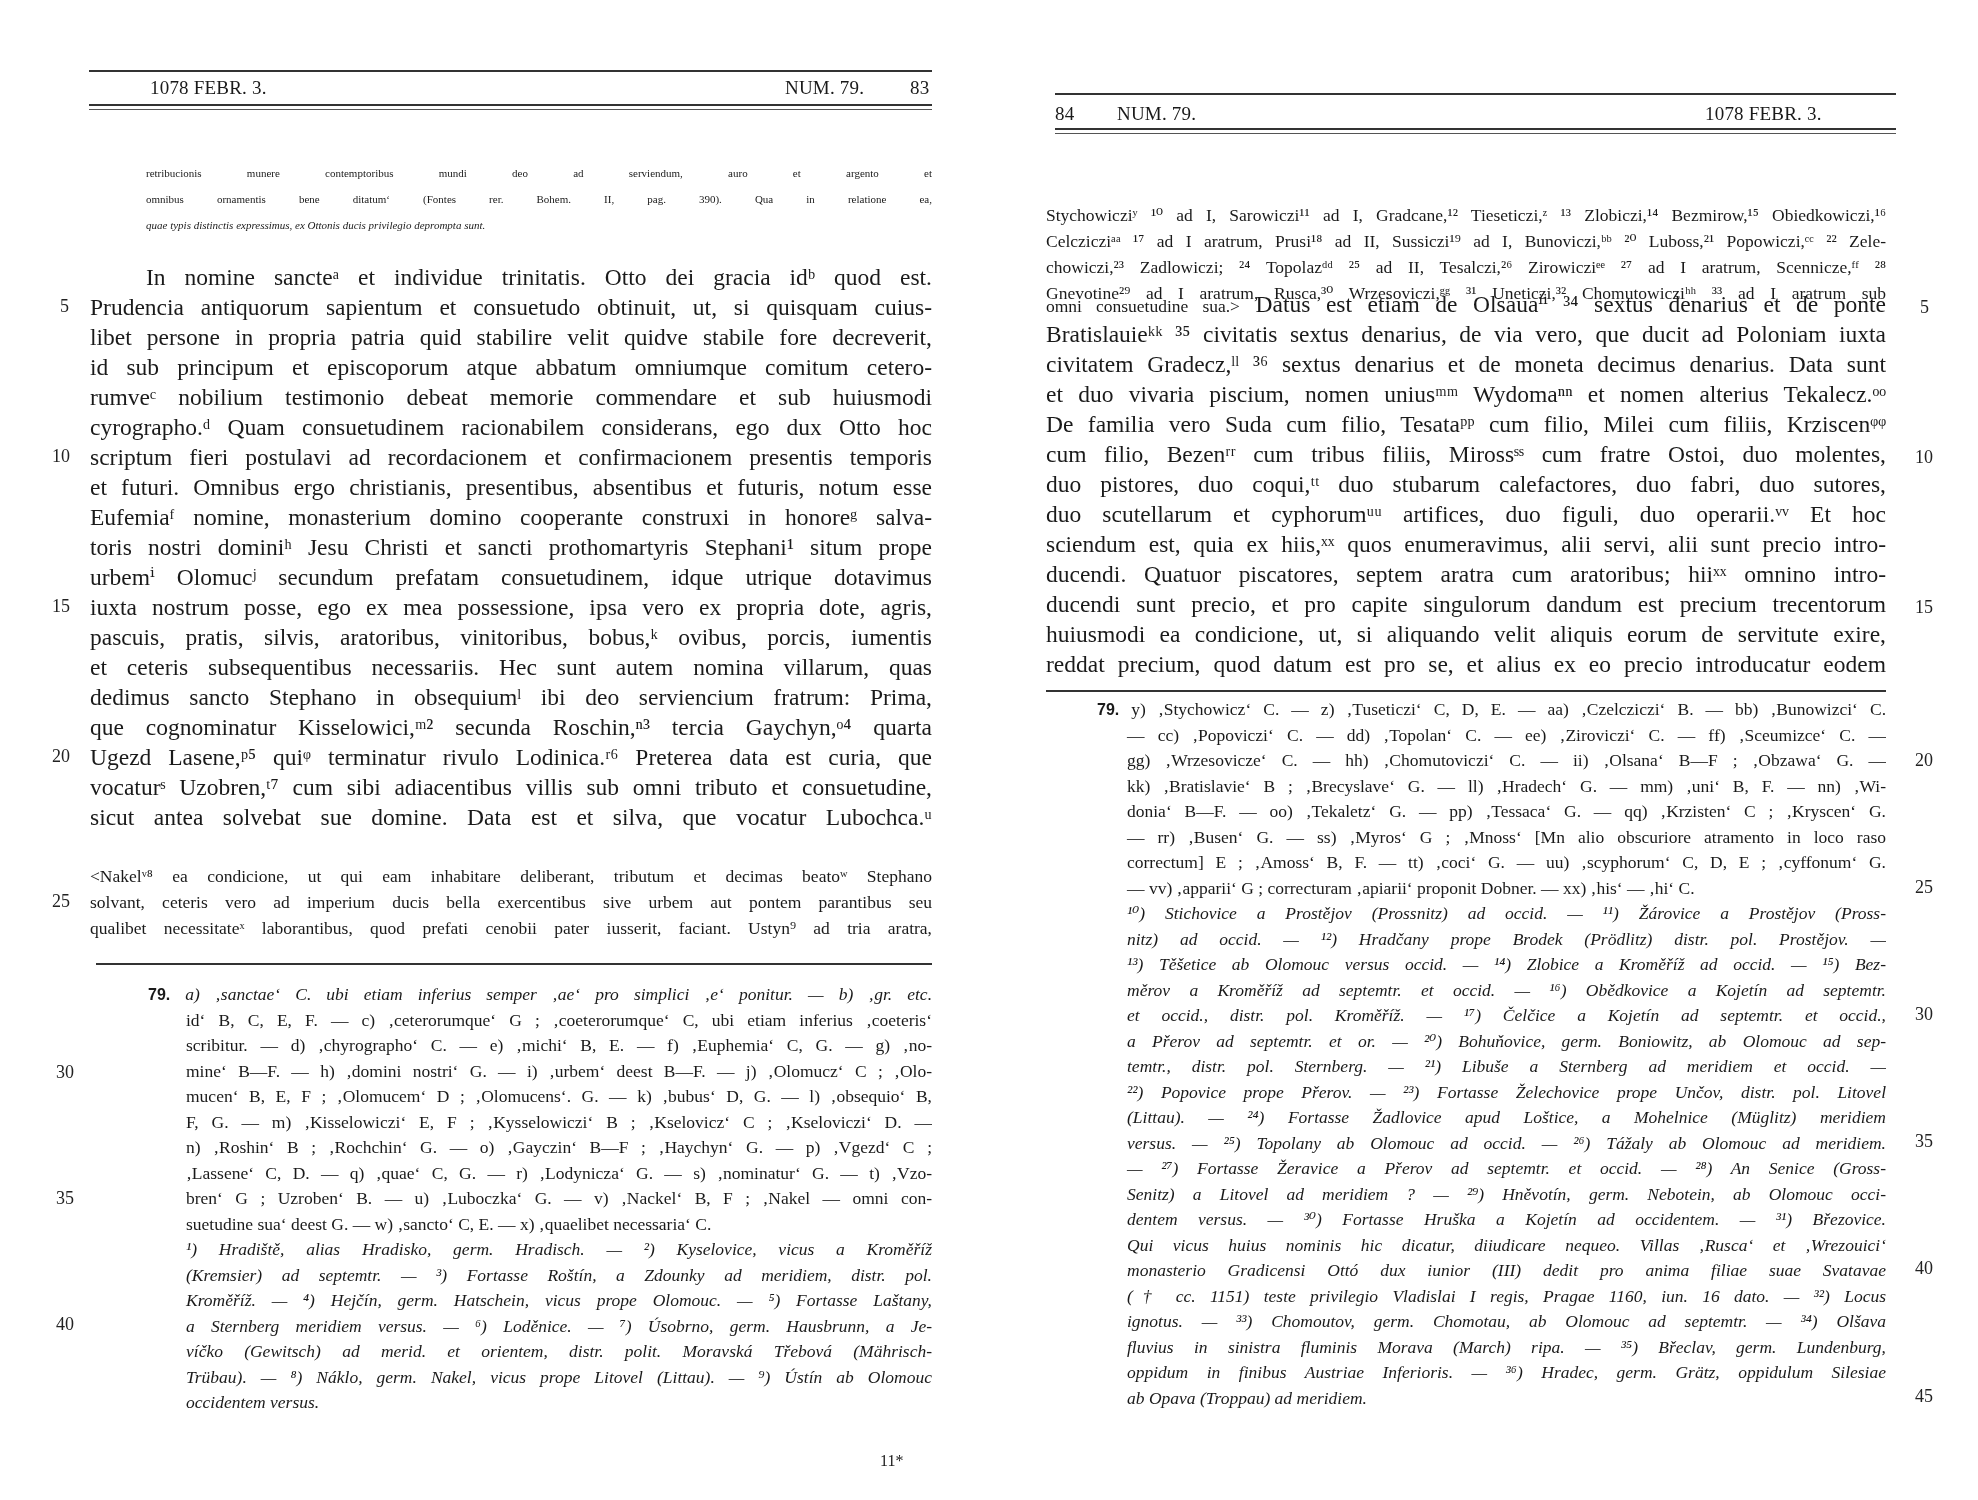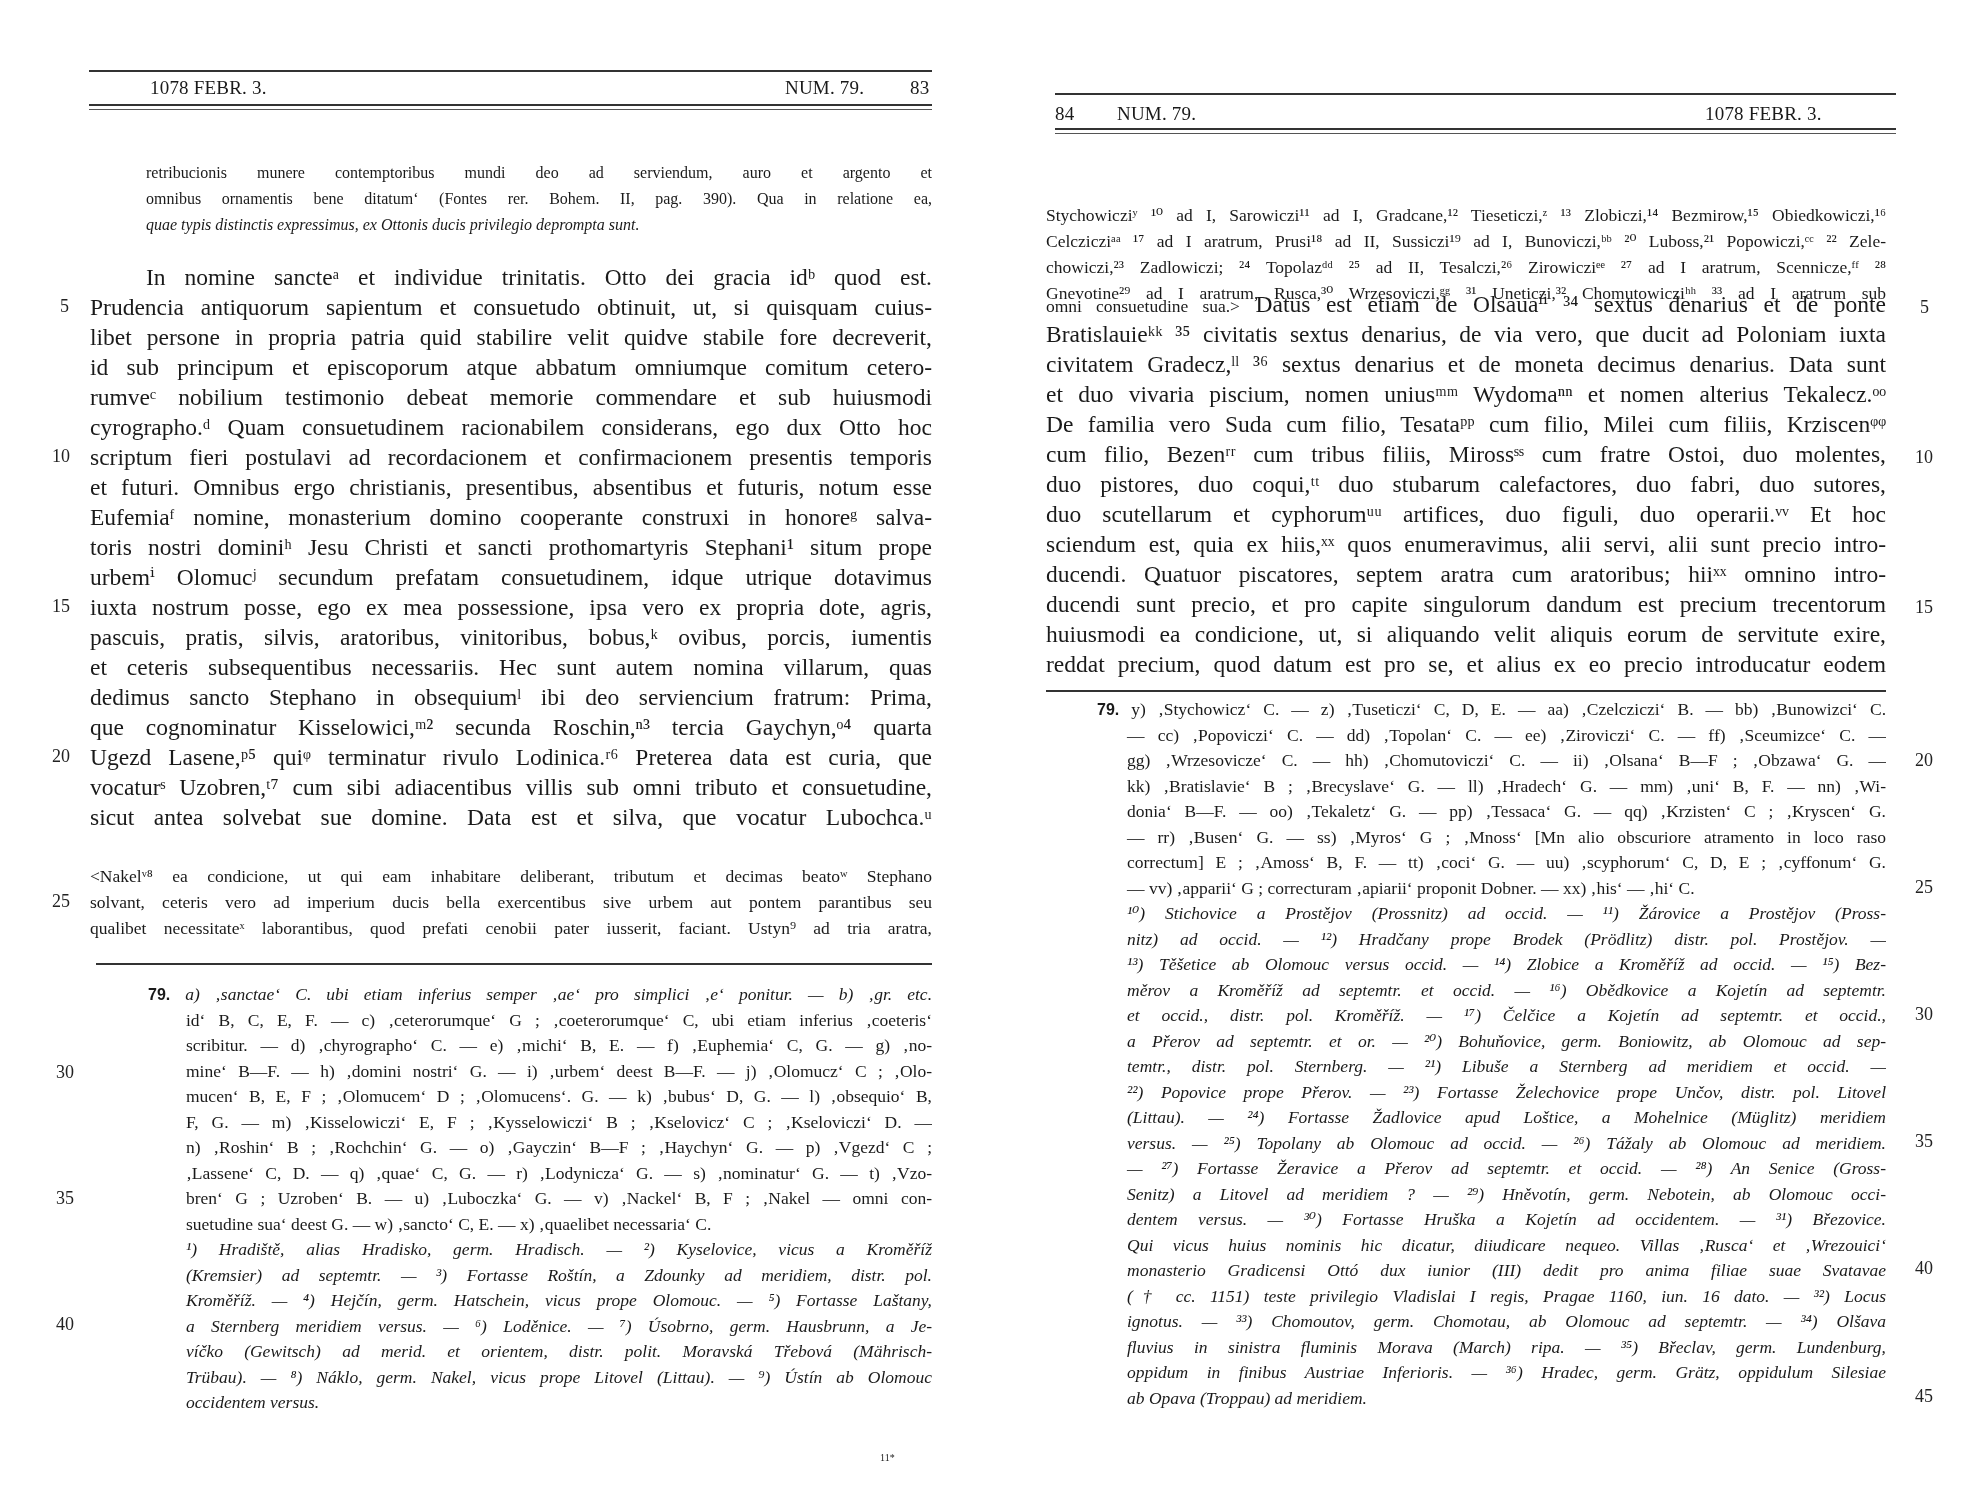--- a/index.html
+++ b/index.html
@@ -10,27 +10,27 @@
   #right-page { left:990px; width:988px; }
   .rule-top { position:absolute; height:0; border-top:2px solid #333; }
   .rule-dbl { position:absolute; height:3px; border-top:2px solid #333; border-bottom:1px solid #555; }
   .hdr-text { position:absolute; font-size:19px; letter-spacing:0.2px; white-space:nowrap; }
 
   .block { position:absolute; }
   .ln { position:absolute; font-size:18px; color:#222; }
   .line { white-space:nowrap; display:block; text-align:justify; text-align-last:justify; overflow:hidden; }
   .line.last { text-align-last:left; }
 
-  .intro .line { font-size:16px; height:26px; line-height:26px; }
+  .intro .line { font-size:11px; height:26px; line-height:26px; }
   .body .line { font-size:23.5px; height:30px; line-height:30px; }
   .body-small .line { font-size:17.5px; height:26px; line-height:26px; }
   .notes .line { font-size:17.5px; height:25.5px; line-height:25.5px; }
   .it { font-style:italic; }
   .rule-fn { position:absolute; height:0; border-top:2px solid #333; }
-  .sig { position:absolute; font-size:10px; }
+  .sig { position:absolute; font-size:16px; }
   b.num { font-family:"Liberation Sans","DejaVu Sans",sans-serif; font-weight:bold; font-size:16px; }
 </style>
 </head>
 <body>
 
 <div id="left-page" class="page">
   <div class="rule-top" style="left:89px; width:843px; top:70px;"></div>
   <span class="hdr-text" style="left:150px; top:77px;">1078 FEBR. 3.</span>
   <span class="hdr-text" style="left:785px; top:77px;">NUM. 79.</span>
   <span class="hdr-text" style="left:910px; top:77px;">83</span>

